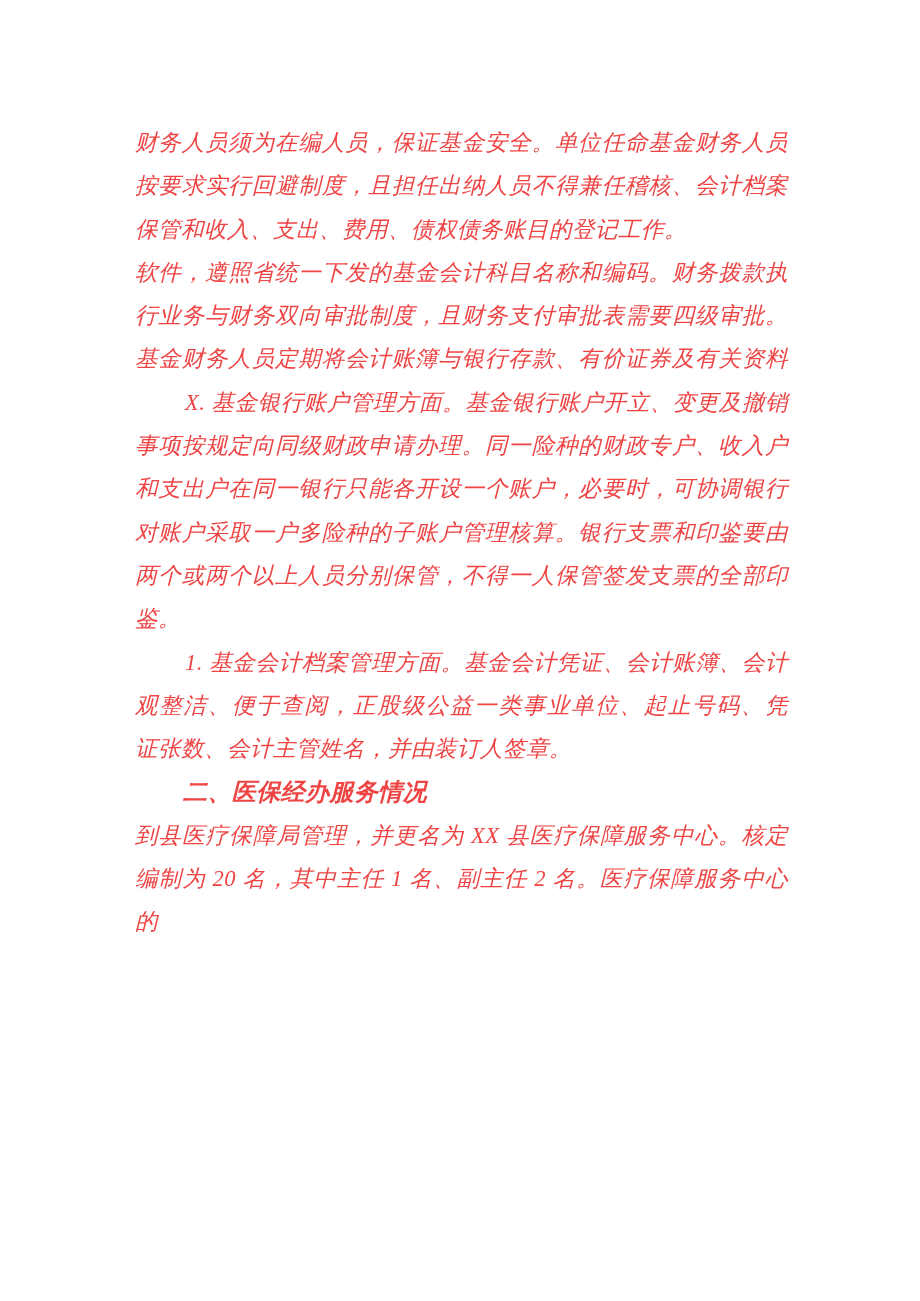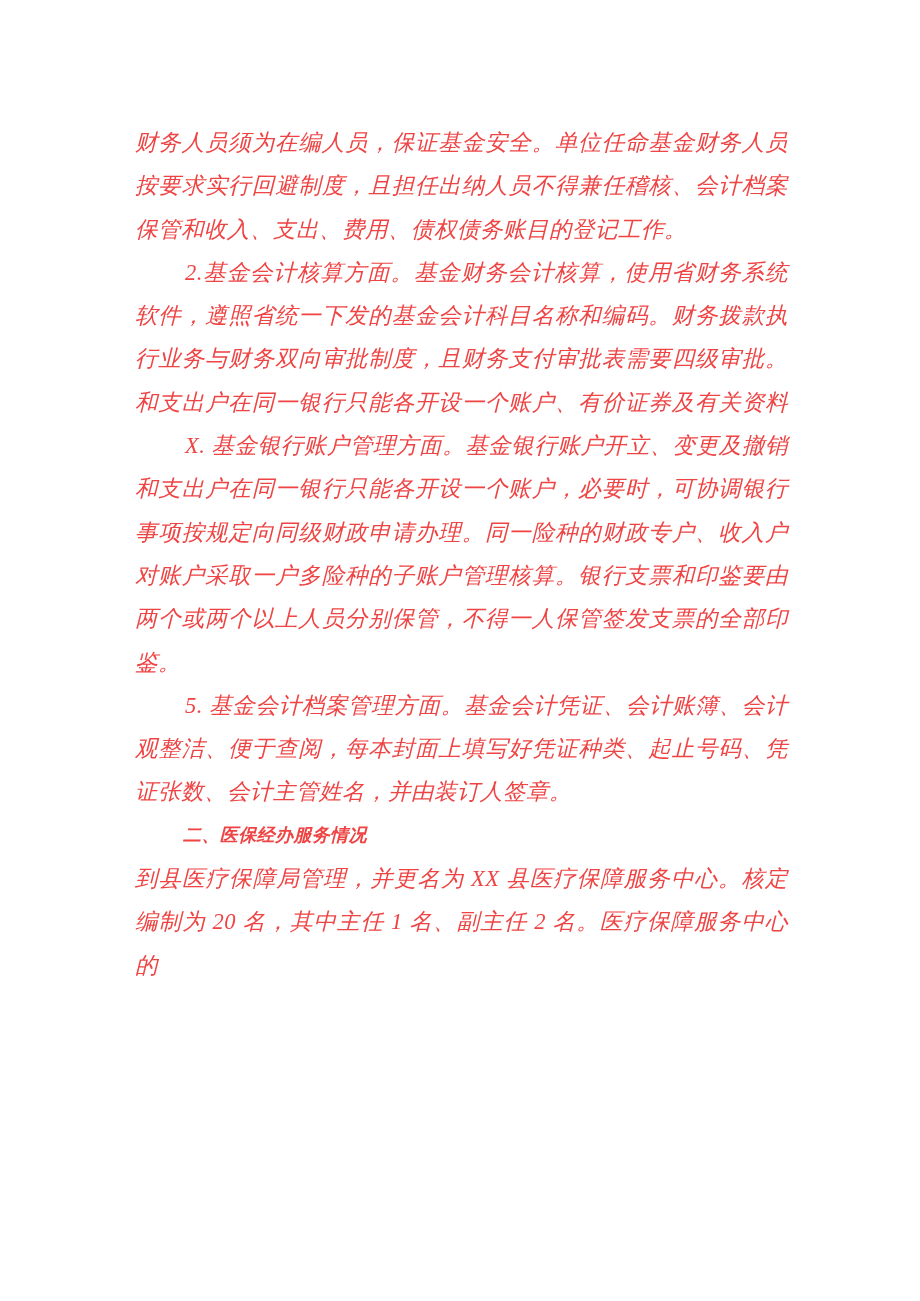--- a/index.html
+++ b/index.html
@@ -34,59 +34,58 @@
   .line.just {
     text-align: justify;
     text-align-last: justify;
   }
   .line.ind {
     text-indent: 50px;
   }
   .line.heading {
     font-family: "Liberation Sans", "DejaVu Sans", sans-serif;
     font-weight: 700;
-    font-size: 18px;
+    font-size: 24px;
     letter-spacing: 0.4px;
     text-indent: 48px;
     text-align: left;
     text-align-last: left;
   }
   .para { margin: 0; padding: 0; }
 </style>
 </head>
 <body>
 
 <div class="page" style="background: rgb(255, 255, 255); color: #ef4444; font-style: italic;">
   <div class="text-block">
 
     <div class="para">
       <div class="line just">财务人员须为在编人员，保证基金安全。单位任命基金财务人员</div>
       <div class="line just">按要求实行回避制度，且担任出纳人员不得兼任稽核、会计档案</div>
       <div class="line">保管和收入、支出、费用、债权债务账目的登记工作。</div>
     </div>
 
     <div class="para">
-      <div class="line just ind">2.基金会计核算方面。基金财务会计核算，使用省财务系统</div>
       <div class="line just">软件，遵照省统一下发的基金会计科目名称和编码。财务拨款执</div>
       <div class="line just">行业务与财务双向审批制度，且财务支付审批表需要四级审批。</div>
-      <div class="line just">和支出户在同一银行只能各开设一个账户、有价证券及有关资料</div>
+      <div class="line just">基金财务人员定期将会计账簿与银行存款、有价证券及有关资料</div>
     </div>
 
     <div class="para">
       <div class="line just ind">X. 基金银行账户管理方面。基金银行账户开立、变更及撤销</div>
+      <div class="line just">事项按规定向同级财政申请办理。同一险种的财政专户、收入户</div>
       <div class="line just">和支出户在同一银行只能各开设一个账户，必要时，可协调银行</div>
-      <div class="line just">事项按规定向同级财政申请办理。同一险种的财政专户、收入户</div>
       <div class="line just">对账户采取一户多险种的子账户管理核算。银行支票和印鉴要由</div>
       <div class="line just">两个或两个以上人员分别保管，不得一人保管签发支票的全部印</div>
       <div class="line">鉴。</div>
     </div>
 
     <div class="para">
-      <div class="line just ind">5. 基金会计档案管理方面。基金会计凭证、会计账簿、会计</div>
-      <div class="line just">观整洁、便于查阅，每本封面上填写好凭证种类、起止号码、凭</div>
+      <div class="line just ind">1. 基金会计档案管理方面。基金会计凭证、会计账簿、会计</div>
+      <div class="line just">观整洁、便于查阅，正股级公益一类事业单位、起止号码、凭</div>
       <div class="line">证张数、会计主管姓名，并由装订人签章。</div>
     </div>
 
     <div class="line heading">二、医保经办服务情况</div>
 
     <div class="para">
       <div class="line just">到县医疗保障局管理，并更名为 XX 县医疗保障服务中心。核定</div>
       <div class="line just">编制为 20 名，其中主任 1 名、副主任 2 名。医疗保障服务中心的</div>
     </div>
 

